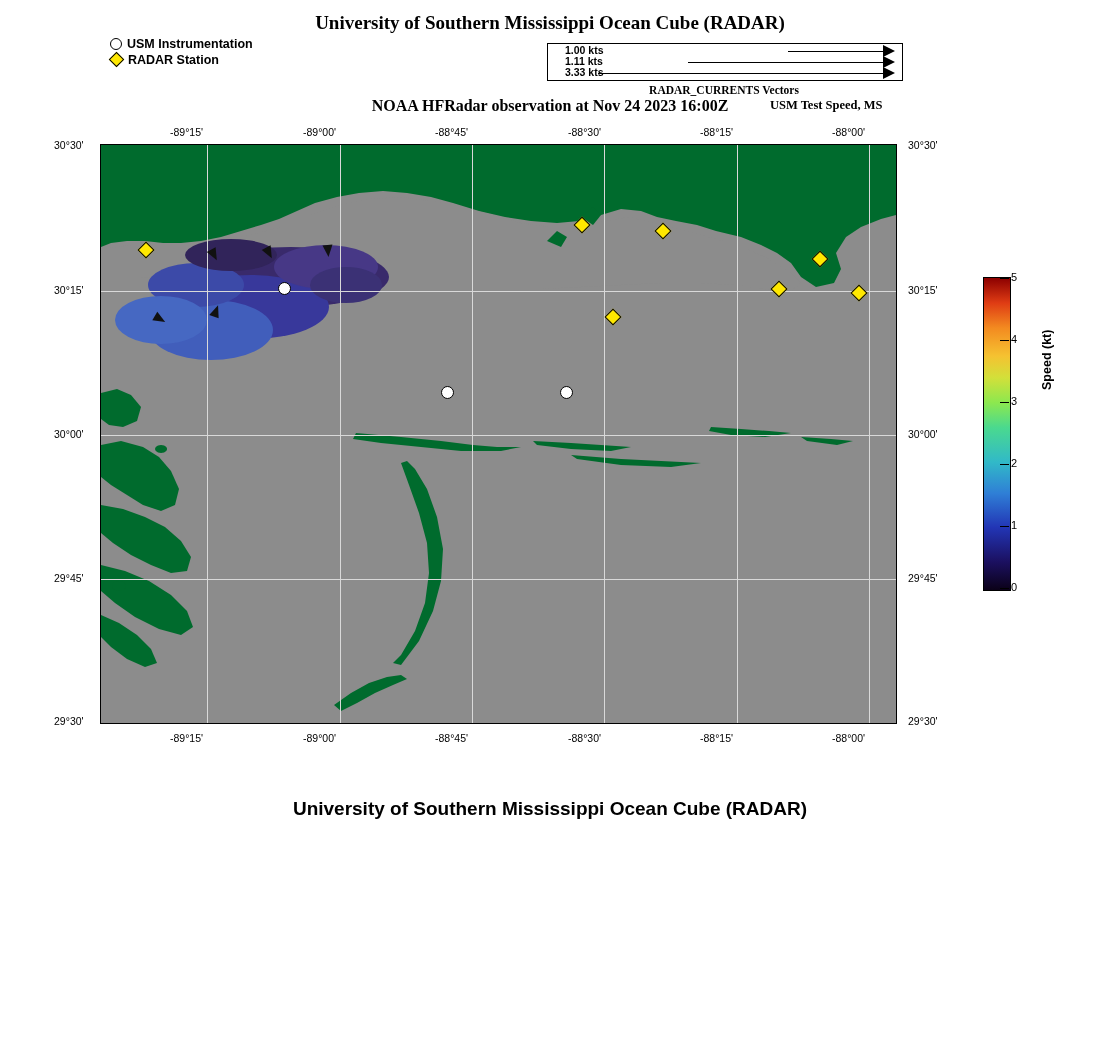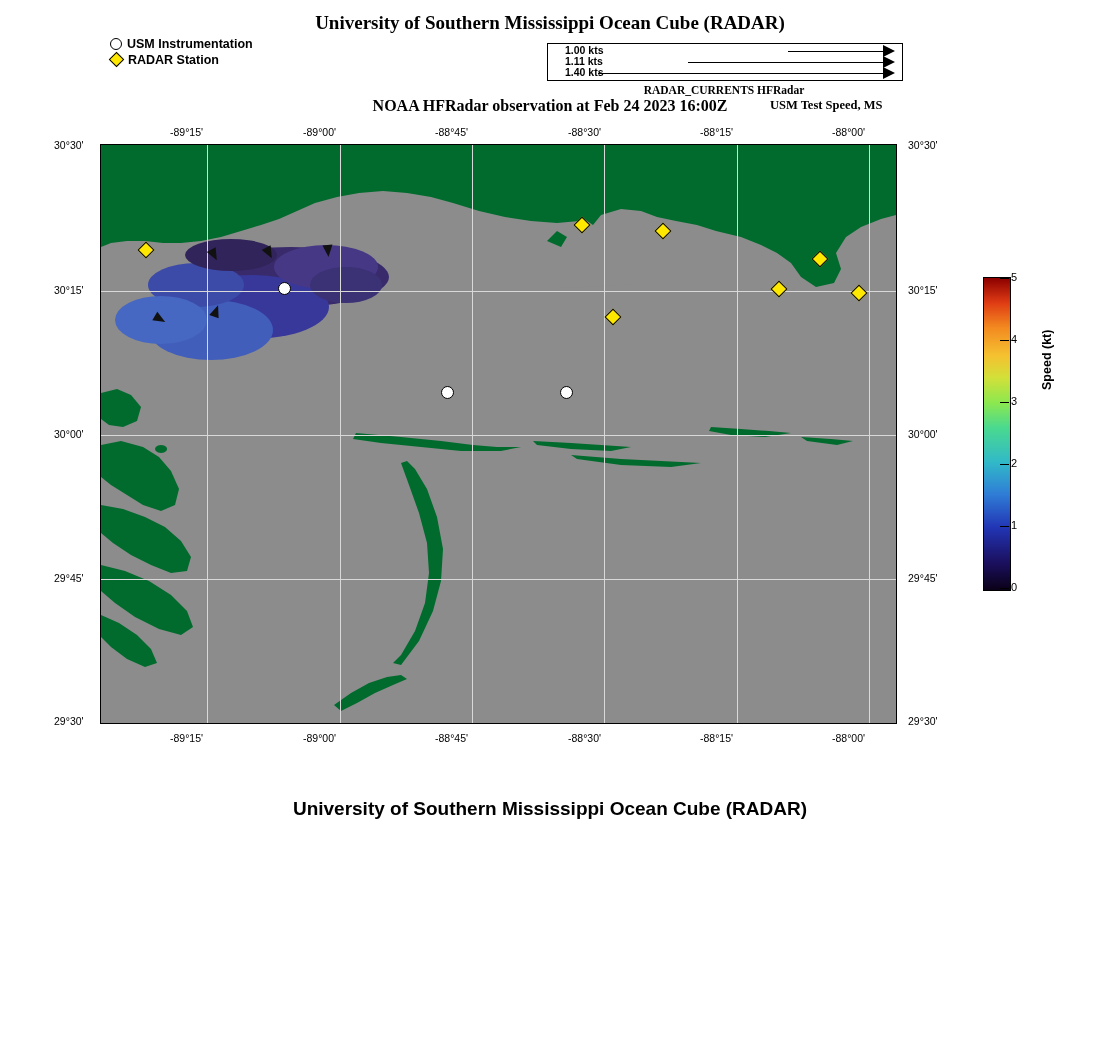--- a/index.html
+++ b/index.html
@@ -109,21 +109,21 @@
   .cb-dash{position:absolute;left:1000px;width:9px;height:1px;background:#000;}
   #cbar-title{
     left:1040px;top:390px;font-size:12.5px;font-weight:bold;color:#000;
     transform:rotate(-90deg);transform-origin:left top;white-space:nowrap;
   }
 </style>
 </head>
 <body>
 
 <div class="abs" id="main-title">University of Southern Mississippi Ocean Cube (RADAR)</div>
-<div class="abs" id="sub-title">NOAA HFRadar observation at Feb 24 2023 16:00Z</div>
+<div class="abs" id="sub-title">NOAA HFRadar observation at Nov 24 2023 16:00Z</div>
 <div class="abs" id="range-label">USM Test Speed, MS</div>
 <div class="abs" id="bottom-title">University of Southern Mississippi Ocean Cube (RADAR)</div>
 
 <div class="abs" id="legend">
   <div class="legend-row">
     <span class="mk-circle"></span>
     <span class="lbl">USM Instrumentation</span>
   </div>
   <div class="legend-row">
     <span class="mk-diamond"></span>
@@ -136,26 +136,26 @@
     <span class="t">1.00 kts</span>
     <span class="vk-line" style="left:240px;width:100px;"></span>
     <span class="vk-head" style="left:335px;"></span>
   </div>
   <div class="vk-row" style="top:12px;">
     <span class="t">1.11 kts</span>
     <span class="vk-line" style="left:140px;width:200px;"></span>
     <span class="vk-head" style="left:335px;"></span>
   </div>
   <div class="vk-row" style="top:23px;">
-    <span class="t">1.40 kts</span>
+    <span class="t">3.33 kts</span>
     <span class="vk-line" style="left:50px;width:290px;"></span>
     <span class="vk-head" style="left:335px;"></span>
   </div>
 </div>
-<div class="abs" id="veckey-cap">RADAR_CURRENTS HFRadar</div>
+<div class="abs" id="veckey-cap">RADAR_CURRENTS Vectors</div>
 
 <div class="abs" id="map-frame">
 
   <svg id="land" viewBox="0 0 795 578" preserveAspectRatio="none">
 
     <path d="M0,0 H795 V70 L780,74 L760,82 L745,92 L735,108 L740,124 L733,138 L715,142 L700,132
              L690,118 L676,108 L660,100 L640,92 L615,86 L596,80 L575,76 L556,72 L540,66 L520,64
              L500,70 L478,76 L456,78 L430,76 L404,72 L378,66 L352,58 L330,52 L306,48 L282,46
              L258,48 L236,52 L214,58 L196,66 L178,74 L160,80 L140,86 L120,92 L100,96 L80,98
              L62,98 L44,96 L26,96 L10,98 L0,102 Z" fill="#006b2d"></path>

